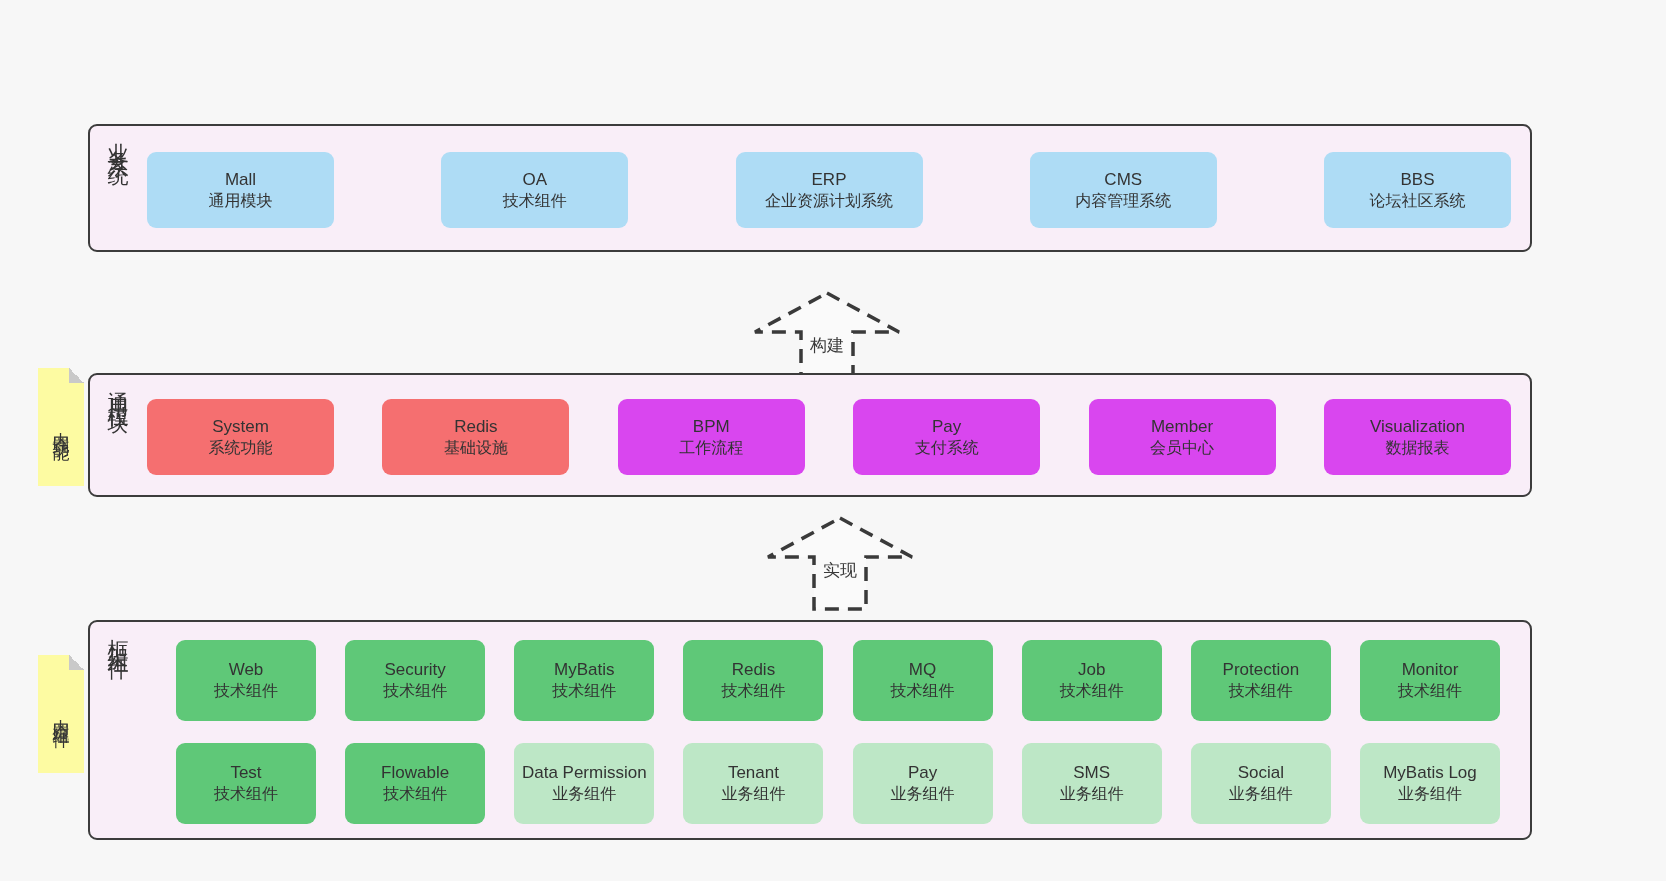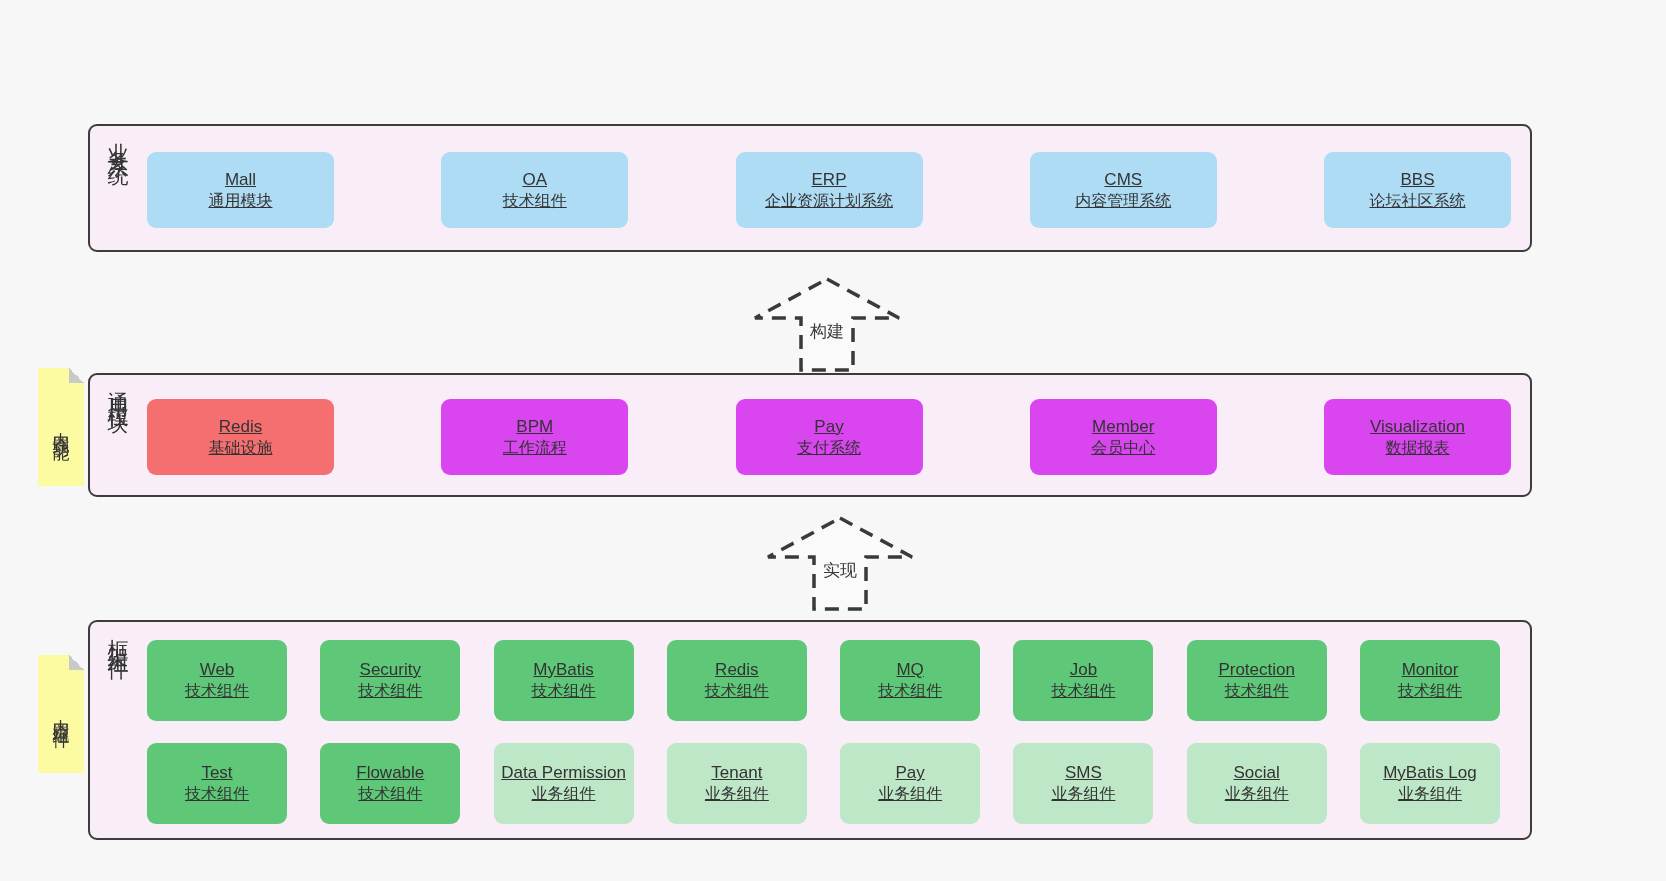--- a/index.html
+++ b/index.html
@@ -1,22 +1,22 @@
 <!DOCTYPE html>
 <html><head>
 <meta charset="utf-8">
 <style>
   html,body{margin:0;padding:0;background:#f7f7f7;font-family:"Liberation Sans","DejaVu Sans",sans-serif;}
   .canvas{position:relative;width:1666px;height:881px;background:#f7f7f7;overflow:hidden;color:#333;}
   .band{position:absolute;left:88px;width:1444px;background:#f9eef8;border:2px solid #3c3c3c;border-radius:9px;box-sizing:border-box;}
   .band-label{position:absolute;left:14px;top:0;bottom:0;display:flex;align-items:center;
     writing-mode:vertical-rl;text-orientation:upright;font-size:21px;letter-spacing:7px;color:#333;}
-  .row{position:absolute;left:0;right:0;display:flex;justify-content:space-between;box-sizing:border-box;text-decoration:underline;}
+  .row{position:absolute;left:0;right:0;display:flex;justify-content:space-between;box-sizing:border-box;}
   .row-6{padding-left:57px;padding-right:19px;}
-  .row-8{padding-left:57px;padding-right:30px;}
+  .row-8{padding-left:86px;padding-right:30px;}
   .box{border-radius:9px;display:flex;flex-direction:column;align-items:center;justify-content:center;
     text-align:center;line-height:1.3;box-sizing:border-box;padding:4px 6px;}
   .box-w187{width:187px;height:76px;}
   .box-w140{width:140px;height:81px;}
   .box-name{font-size:17px;}
   .box-desc{font-size:16px;}
   .c-blue{background:#aedcf5;}
   .c-red{background:#f56f70;}
   .c-pink{background:#d946ef;}
   .c-green{background:#5fc878;}
@@ -54,34 +54,38 @@
         <div class="box-name">CMS</div>
         <div class="box-desc">内容管理系统</div>
       </div>
       <div class="box box-w187 c-blue">
         <div class="box-name">BBS</div>
         <div class="box-desc">论坛社区系统</div>
       </div>
     </div>
   </div>
 
-  <div class="arrow" style="left:742px;top:274px;">
+  <div class="arrow" style="left:742px;top:288px;">
     <svg width="170" height="100" viewBox="0 0 170 100">
       <polygon points="85,5 157,44 111,44 111,96 59,96 59,44 13,44" fill="#fafafa" stroke="#3a3a3a" stroke-width="3.5" stroke-dasharray="14 9" stroke-linejoin="miter"></polygon>
     </svg>
     <span class="arrow-label">构建</span>
   </div>
 
   <div class="sticky" style="top:368px;height:118px;">
     <span>内置功能</span>
     <span class="fold"></span>
   </div>
   <div class="band" style="top:373px;height:124px;">
     <div class="band-label">通用模块</div>
     <div class="row row-6" style="top:24px;">
+      <div class="box box-w187 c-red">
+        <div class="box-name">System</div>
+        <div class="box-desc">系统功能</div>
+      </div>
       <div class="box box-w187 c-red">
         <div class="box-name">Redis</div>
         <div class="box-desc">基础设施</div>
       </div>
       <div class="box box-w187 c-pink">
         <div class="box-name">BPM</div>
         <div class="box-desc">工作流程</div>
       </div>
       <div class="box box-w187 c-pink">
         <div class="box-name">Pay</div>

